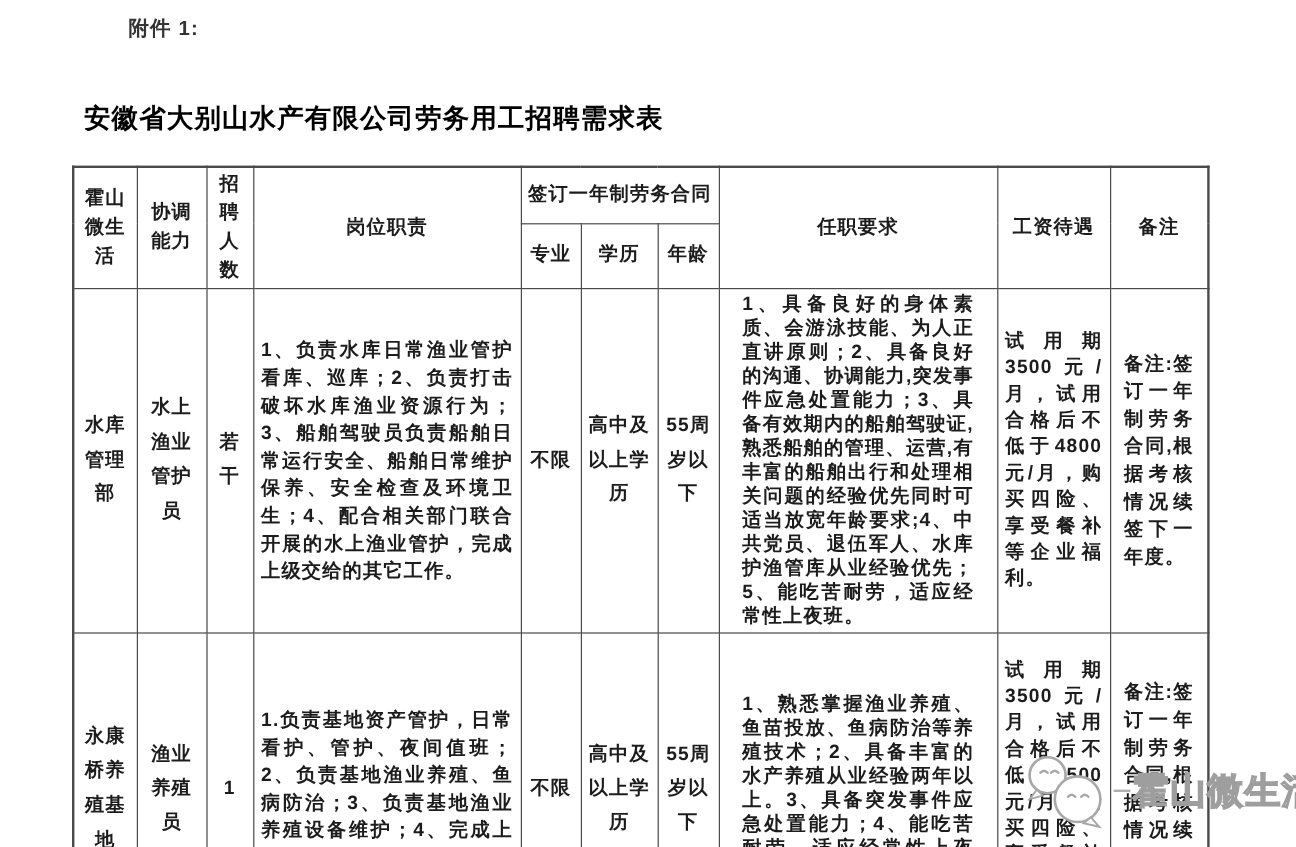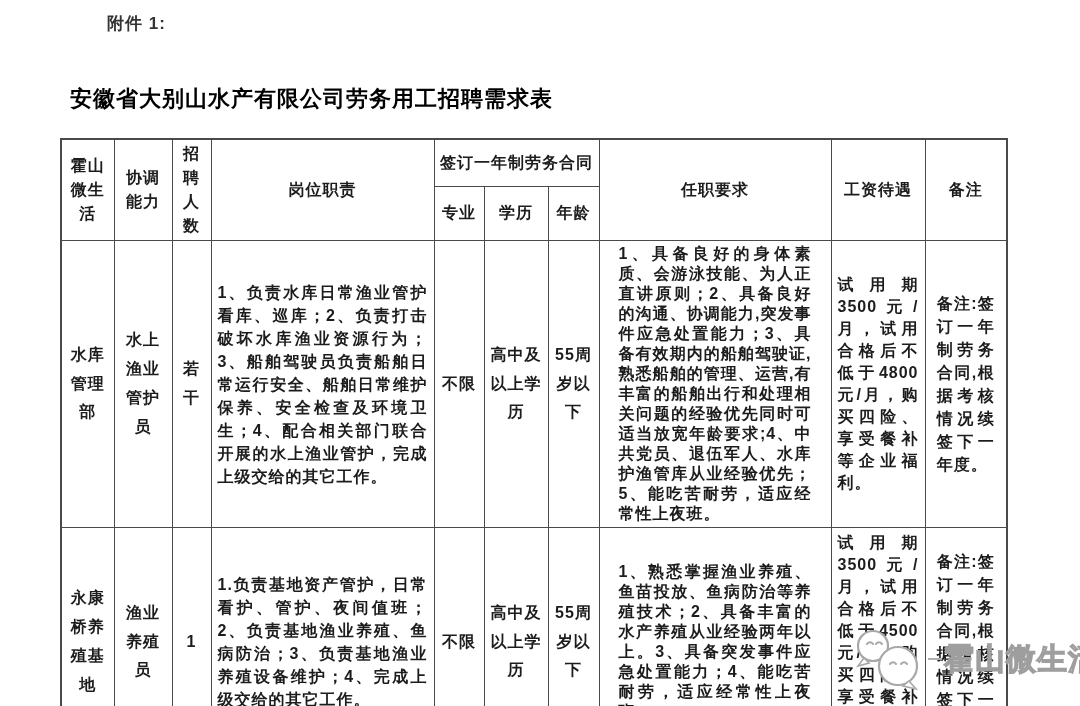--- a/index.html
+++ b/index.html
@@ -31,21 +31,21 @@
     padding:2px; letter-spacing:1px; line-height:1.5;
     font-weight:bold; word-break:break-word; overflow:hidden;
   }
   tr.hrA th { height:40px; }
   tr.hrB th { height:46px; }
   tr.row-1 td { height:230px; }
   tr.row-2 td { height:206px; }
   td.vcell { line-height:1.8; }
   td.just, td.salary {
     text-align:justify; text-justify:inter-ideograph;
-    padding:4px 6px; vertical-align:middle;
+    padding:20px 6px; vertical-align:middle;
   }
   td.duties   { line-height:23px; }
   td.reqs     { line-height:20px; padding:3px 19px; }
   td.salary   { line-height:22px; }
   td.remarks  { padding:20px 0; }
   .iw1 { display:inline-block; width:1.2em; }
   .iw2 { display:inline-block; width:2.35em; }
   .iw9 { display:inline-block; width:9.6em; }
   .iw-remark {
     display:inline-block; width:58px;

